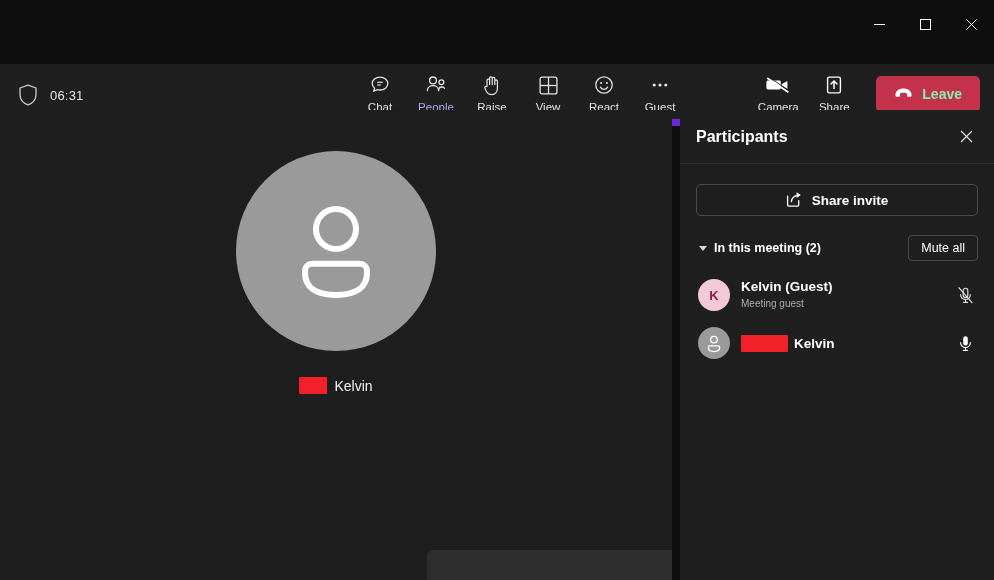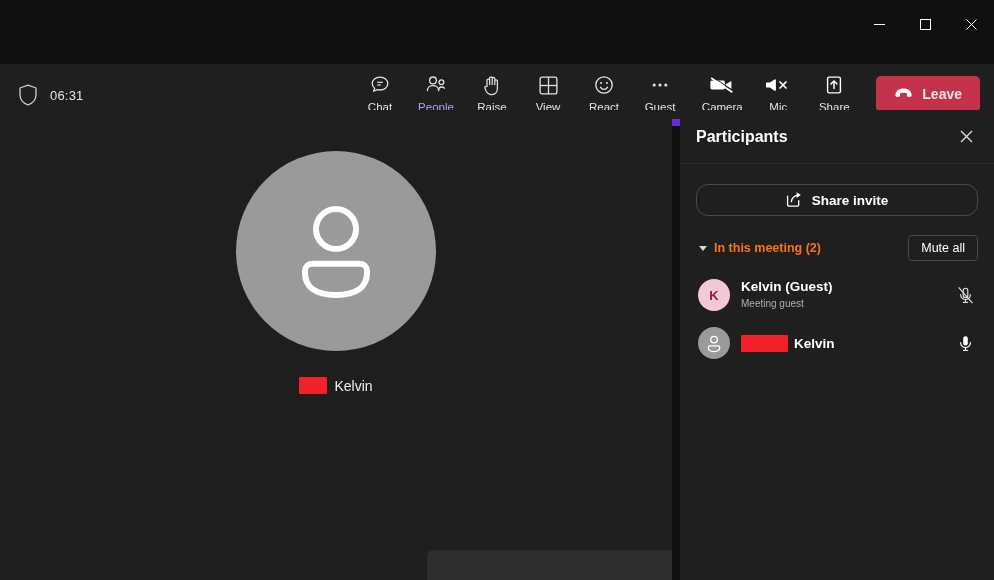--- a/index.html
+++ b/index.html
@@ -56,21 +56,21 @@
     height: 2.5px; background: #7b83eb; border-radius: 2px;
   }
 
   .tb-right {
     position: absolute; right: 14px; top: 0; height: 62px;
     display: flex; align-items: flex-start; gap: 0;
   }
   .leavebtn {
     margin-top: 12px; margin-left: 14px;
     height: 36px; padding: 0 18px; border-radius: 5px;
-    background: #c4314b; color: #e5e5e5; border: none;
+    background: #c4314b; color: #86efac; border: none;
     display: flex; align-items: center; gap: 9px;
     font-size: 14px; font-weight: bold; cursor: default;
     font-family: "Liberation Sans", sans-serif;
   }
 
   
   .stage {
     position: absolute; left: 0; top: 110px; width: 672px; height: 470px;
     background: #1e1e1e;
   }
@@ -106,35 +106,35 @@
     position: relative; height: 54px; border-bottom: 1px solid #2b2b2b;
     display: flex; align-items: center; padding: 0 14px 0 16px;
   }
   .panel-title { font-size: 16px; font-weight: bold; color: #fff; flex: 1; }
   .panel-close {
     width: 28px; height: 28px; display: flex; align-items: center;
     justify-content: center; cursor: default; border-radius: 4px;
   }
   .panel-body { padding: 20px 16px 0 16px; }
   .share-invite {
-    width: 100%; height: 32px; border: 1px solid #4a4a4a; border-radius: 12px;
+    width: 100%; height: 32px; border: 1px solid #4a4a4a; border-radius: 5px;
     background: transparent; color: #fff; font-size: 13.5px; font-weight: bold;
     display: flex; align-items: center; justify-content: center; gap: 9px;
     cursor: default; font-family: "Liberation Sans", sans-serif;
   }
   .section-row {
     margin-top: 19px; display: flex; align-items: center; height: 26px;
   }
   .chev { width: 14px; display: flex; align-items: center; justify-content: center; }
   .chev span {
     display: block; width: 0; height: 0;
     border-left: 4.5px solid transparent; border-right: 4.5px solid transparent;
     border-top: 5.5px solid #d8d8d8;
   }
-  .section-label { font-size: 12.5px; font-weight: bold; color: #f97316; margin-left: 4px; flex: 1; }
+  .section-label { font-size: 12.5px; font-weight: bold; color: #ffffff; margin-left: 4px; flex: 1; }
   .mute-all {
     height: 26px; padding: 0 12px; border: 1px solid #4a4a4a; border-radius: 4px;
     background: transparent; color: #fff; font-size: 12.5px; font-weight: normal;
     cursor: default; font-family: "Liberation Sans", sans-serif;
   }
   .plist { margin-top: 10px; }
   .prow {
     height: 48px; display: flex; align-items: center; gap: 11px;
     padding: 0 2px; cursor: default;
   }
@@ -262,30 +262,20 @@
           <svg width="26" height="22" viewBox="0 0 26 22">
             <path d="M3 6.6h11.2c.9 0 1.6.7 1.6 1.6v5.6c0 .9-.7 1.6-1.6 1.6H3c-.9 0-1.6-.7-1.6-1.6V8.2c0-.9.7-1.6 1.6-1.6Z" fill="#ffffff"></path>
             <path d="M16.6 10.3 22.4 7v8l-5.8-3.3Z" fill="#ffffff"></path>
             <line x1="2.2" y1="4.1" x2="23.4" y2="18.2" stroke="#ffffff" stroke-width="1.8"></line>
             <line x1="2.2" y1="4.1" x2="23.4" y2="18.2" stroke="#1f1f1f" stroke-width="0.9" transform="translate(1.2,-1.3)"></line>
           </svg>
         </span>
         <span class="lbl">Camera</span>
       </div>
 
-      <div class="tbitem">
-        <span class="ico">
-          <svg width="26" height="22" viewBox="0 0 26 22">
-            <path d="M9.6 5.4 4.8 8.6H1.9c-.5 0-.9.4-.9.9v3.2c0 .5.4.9.9.9h2.9l4.8 3.2c.6.4 1.3 0 1.3-.7V6.1c0-.7-.7-1.1-1.3-.7Z" fill="#ffffff"></path>
-            <line x1="15" y1="8" x2="21" y2="14" stroke="#ffffff" stroke-width="1.7" stroke-linecap="round"></line>
-            <line x1="21" y1="8" x2="15" y2="14" stroke="#ffffff" stroke-width="1.7" stroke-linecap="round"></line>
-          </svg>
-        </span>
-        <span class="lbl">Mic</span>
-      </div>
 
       <div class="tbitem">
         <span class="ico">
           <svg width="22" height="22" viewBox="0 0 22 22">
             <rect x="4.6" y="3.1" width="12.8" height="15.8" rx="1.6" fill="none" stroke="#ffffff" stroke-width="1.4"></rect>
             <line x1="11" y1="14.6" x2="11" y2="7.2" stroke="#ffffff" stroke-width="1.5" stroke-linecap="round"></line>
             <path d="M8.1 9.9 11 7l2.9 2.9" fill="none" stroke="#ffffff" stroke-width="1.5" stroke-linecap="round" stroke-linejoin="round"></path>
           </svg>
         </span>
         <span class="lbl">Share</span>

